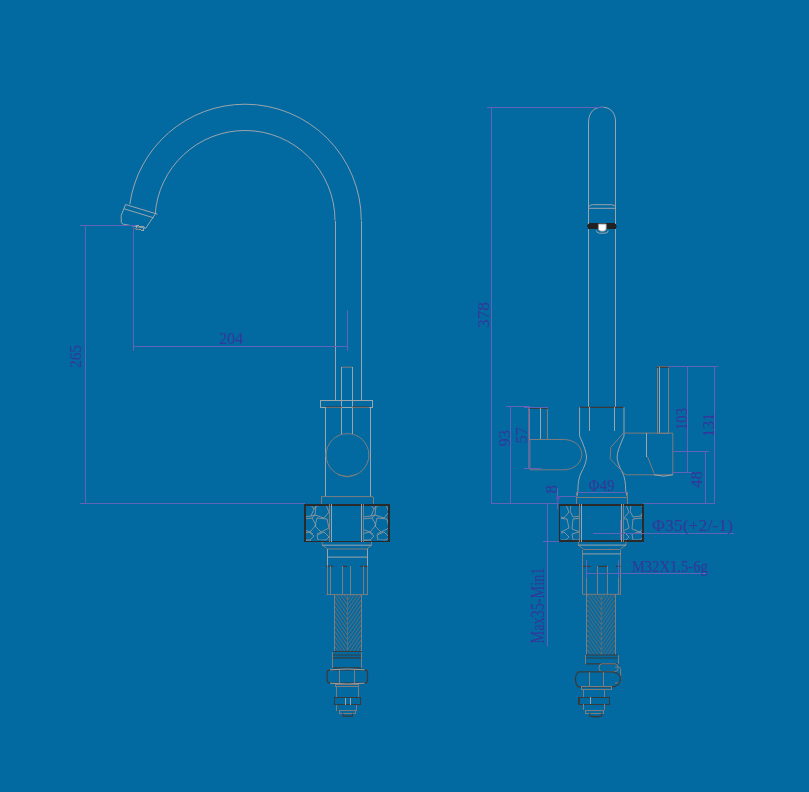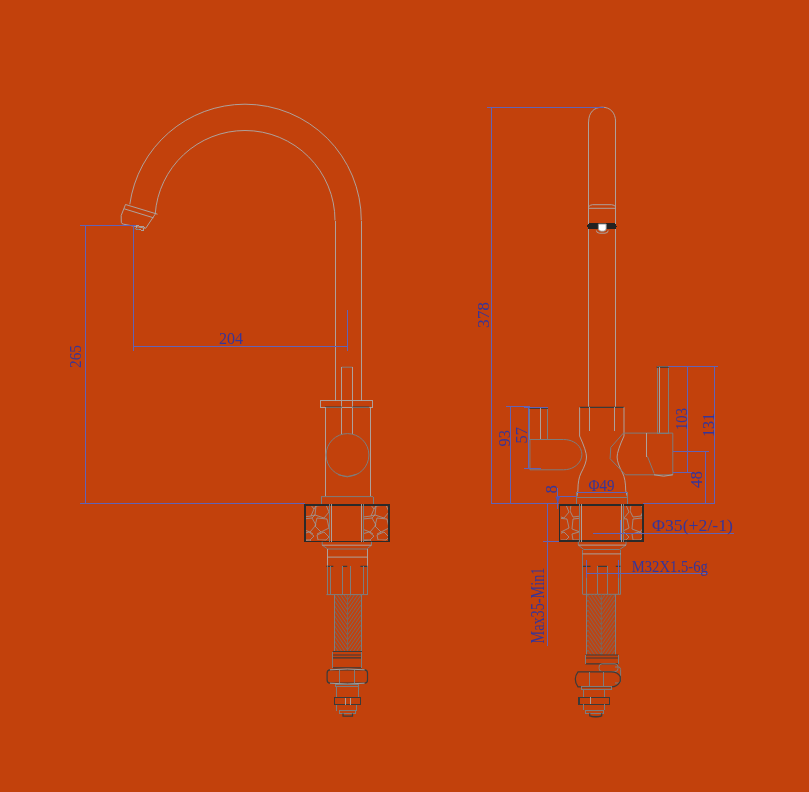--- a/index.html
+++ b/index.html
@@ -1,16 +1,16 @@
 <!DOCTYPE html>
 <html><head>
 <meta charset="utf-8">
 <style>
 html,body{margin:0;padding:0;background:#ffffff;}
-#wrap{width:809px;height:792px;position:relative;background:#c2410c;overflow:hidden;}
+#wrap{width:809px;height:792px;position:relative;background:#0369a1;overflow:hidden;}
 svg{position:absolute;left:0;top:0;}
 text{font-family:"Liberation Serif",serif;fill:#35359b;}
 .l1{stroke:#ababab;stroke-width:0.9;fill:none;}
 .l2{stroke:#7d7d7d;stroke-width:1;fill:none;}
 .l3{stroke:#3a3a3a;stroke-width:1.2;fill:none;}
 .l4{stroke:#2a2a2a;stroke-width:1.8;fill:none;}
 .b{stroke:#6163b6;stroke-width:1;fill:none;}
 .ar{fill:#5355ae;stroke:none;}
 line,rect{shape-rendering:crispEdges;}
 </style>

